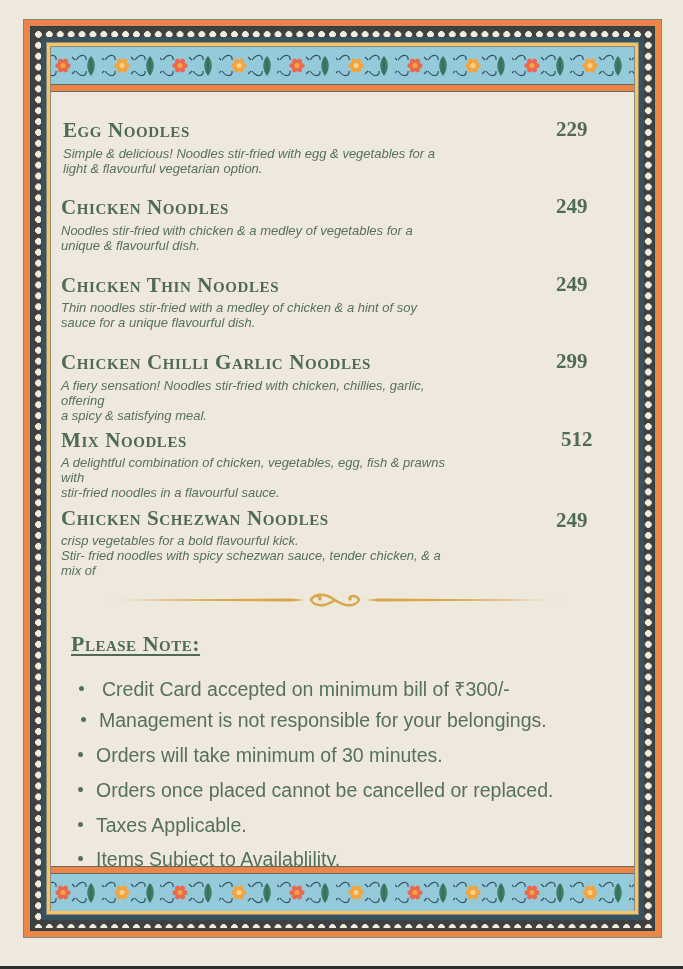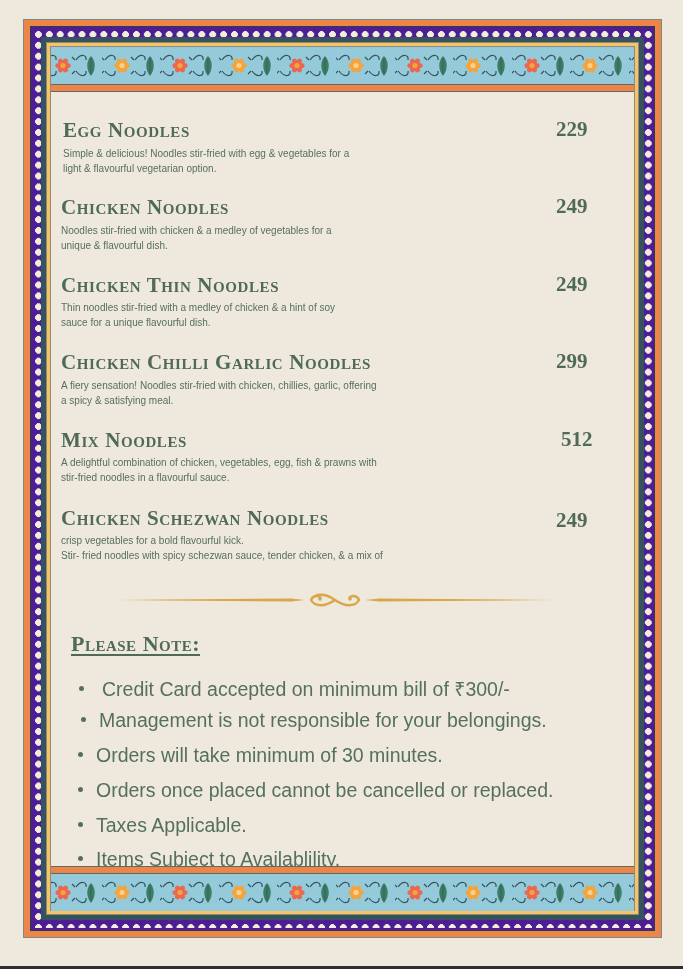--- a/index.html
+++ b/index.html
@@ -1,20 +1,20 @@
 <!DOCTYPE html>
 <html><head>
 <meta charset="utf-8">
 <style>
   html, body { margin:0; padding:0; }
   body { width:683px; height:969px; background:#efe9dd; position:relative; overflow:hidden;
          font-family:"Liberation Sans", sans-serif; color:#4f6a58; }
   .frame { position:absolute; left:23px; top:19px; width:639px; height:919px; box-sizing:border-box;
            border:1px solid #7a8a86; background:#ee8548; }
-  .dots { position:absolute; left:6px; top:6px; right:6px; bottom:6px; background:#4c1d95;
+  .dots { position:absolute; left:6px; top:6px; right:6px; bottom:6px; background:#404040;
           border:1px solid #2a3f48; box-sizing:border-box; }
   .dots-bg { position:absolute; inset:2px;
           background-image:radial-gradient(circle, #f4ecdc 3.1px, transparent 3.6px);
           background-size:10.9px 10.9px; background-position:0 0; }
   .dots-mask { position:absolute; left:10px; top:10px; right:10px; bottom:10px; background:#35525e; }
   .yellow { position:absolute; left:15px; top:15px; right:15px; bottom:15px; background:#f6c466;
             border:1px solid #8f8a6f; box-sizing:border-box; }
   .inner { position:absolute; left:3px; top:3px; right:3px; bottom:3px; background:#efe9dd;
            border:1px solid #8b8b80; box-sizing:border-box; }
   .band { position:absolute; left:0; right:0; height:44px; }
@@ -26,21 +26,21 @@
   .band.top .orange { top:37px; }
   .band.bottom .orange { top:0; }
   .band.bottom .blue { top:7px; border-top:1px solid #5a6b6a; }
   .motif-row { display:flex; height:37px; align-items:center; margin-left:-8px; }
   .motif { width:58.6px; height:37px; flex:0 0 auto; }
 
   .content { position:absolute; left:0; right:0; top:0; bottom:0; }
   .item { position:absolute; left:0; right:0; }
   .item-name { position:absolute; font-family:"Liberation Serif", serif; font-weight:bold;
                font-size:21px; font-variant:small-caps; letter-spacing:0.6px; color:#4f6a58; white-space:nowrap; }
-  .item-desc { position:absolute; font-size:10px; line-height:15px; color:#55705f; width:380px; }
+  .item-desc { position:absolute; font-size:13px; line-height:15px; color:#55705f; width:380px;font-style:italic; }
   .item-price { position:absolute; font-family:"Liberation Serif", serif; font-weight:bold; font-size:21px; color:#4f6a58; }
 
   .divider { position:absolute; left:50px; top:545px; width:468px; height:16px; }
   .note-title { position:absolute; left:20px; top:584px; font-family:"Liberation Serif", serif; font-weight:bold;
                 font-size:22px; font-variant:small-caps; letter-spacing:0.5px; color:#4f6a58; text-decoration:underline;
                 text-decoration-thickness:2px; text-underline-offset:3px; }
   .note { position:absolute; white-space:nowrap; font-size:19.5px; color:#55705f; }
   .note .bullet { display:inline-block; width:5px; height:5px; border-radius:50%; background:#55705f;
                   vertical-align:middle; margin-right:13px; position:relative; top:-2px; }
   .bottom-bar { position:absolute; left:0; right:0; top:966px; height:3px; background:#2e2e2e; }

